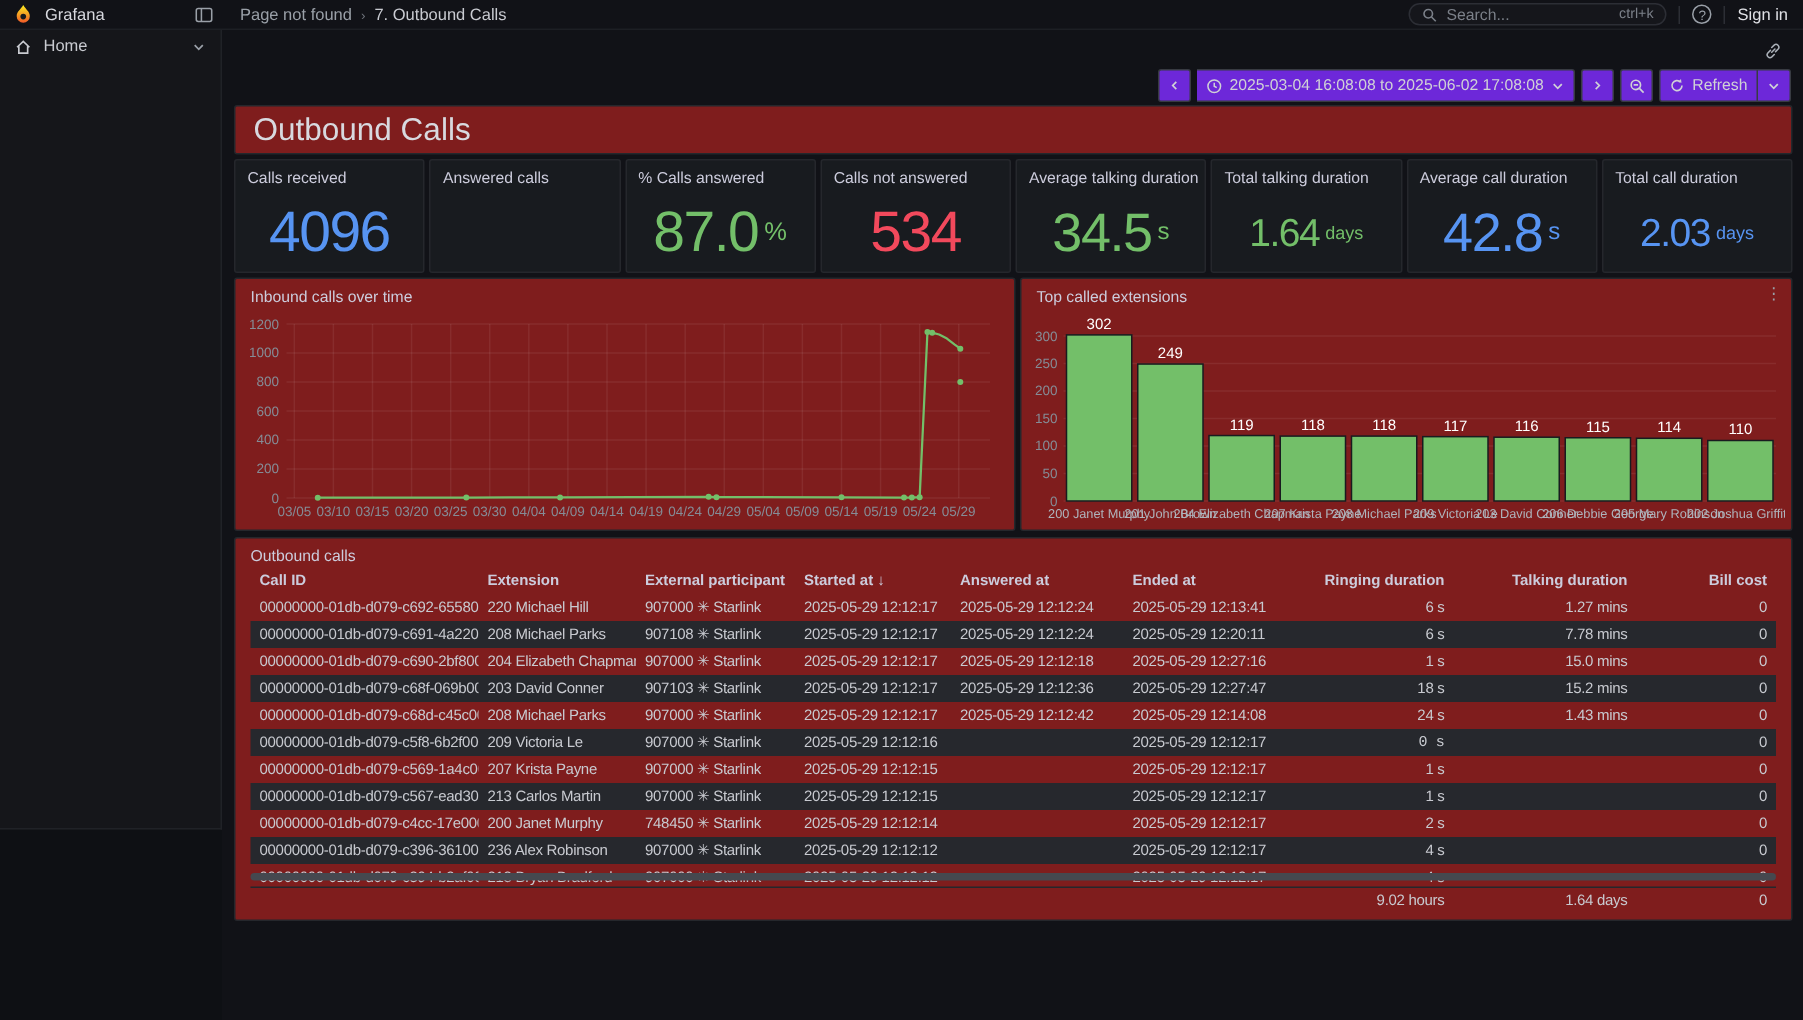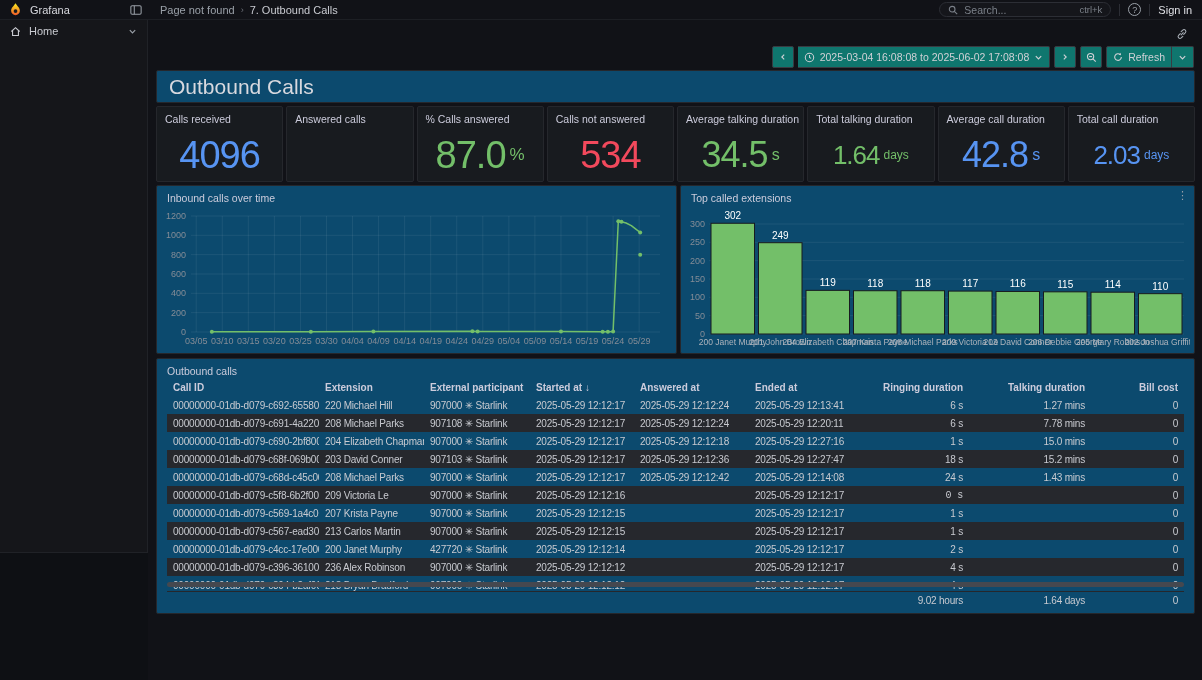--- a/index.html
+++ b/index.html
@@ -31,29 +31,29 @@
   .sidebar { position:absolute; left:0; top:20px; width:148px; height:533px; background:#15161a;
              border-right:1px solid #202227; border-bottom:1px solid #202227; }
   .side-item { display:flex; align-items:center; gap:8px; height:22px; padding:0 10px; font-size:11px;
                color:#c9cbd1; cursor:pointer; }
   .side-item .chev { margin-left:auto; color:#9aa0a8; }
 
   
   .dash { position:absolute; left:148px; top:20px; width:1054px; height:660px; background:#111217; }
   .actions-row { position:absolute; right:10px; top:6px; display:flex; }
   .controls { position:absolute; right:8px; top:26px; display:flex; align-items:center; gap:4px; }
-  .tbtn { display:flex; align-items:center; gap:5px; height:22px; background:#0f766e; border:1px solid #383b42;
+  .tbtn { display:flex; align-items:center; gap:5px; height:22px; background:#6d28d9; border:1px solid #383b42;
           border-radius:2px; color:#d0d1d6; font-size:10.5px; padding:0 6px; cursor:pointer; white-space:nowrap; }
   .tbtn.sq { width:22px; justify-content:center; padding:0; }
   .tgroup { display:flex; height:22px; }
   .tgroup .tbtn { border-radius:0; }
   .tgroup .tbtn:first-child { border-radius:2px 0 0 2px; }
   .tgroup .tbtn:last-child { border-radius:0 2px 2px 0; border-left:none; }
 
-  .panel { position:absolute; background:#0c4a6e; border:1px solid #25272c; border-radius:2px; }
+  .panel { position:absolute; background:#7f1d1d; border:1px solid #25272c; border-radius:2px; }
   .panel-title { font-size:10.5px; color:#ccccdc; padding:6px 10px 0 10px; white-space:nowrap; }
   .kebab { position:absolute; top:3px; right:6px; color:#9aa0a8; font-size:11px; cursor:pointer; }
 
   .big-title { font-size:21px; color:#d8d9df; padding:4px 0 0 12px; }
 
   
   .stats-row { position:absolute; left:8px; top:86px; width:1039px; height:76px; display:flex; gap:3px; }
   .stat-panel { flex:1; background:#181b1f; border:1px solid #25272c; border-radius:2px; position:relative; }
   .stat-label { font-size:10.5px; color:#ccccdc; padding:6px 0 0 8px; white-space:nowrap; overflow:hidden; }
   .stat-value { position:absolute; left:0; right:0; top:22px; bottom:0; display:flex; align-items:center;
@@ -452,21 +452,21 @@
             <div class="td" style="width: 104px; flex: 0 0 auto;">2025-05-29 12:12:15</div>
             <div class="td" style="width: 115px; flex: 0 0 auto;"></div>
             <div class="td" style="width: 115px; flex: 0 0 auto;">2025-05-29 12:12:17</div>
             <div class="td al-r" style="width: 105px; flex: 0 0 auto;">1 s</div>
             <div class="td al-r" style="width: 122px; flex: 0 0 auto;"></div>
             <div class="td al-r" style="flex: 1 1 0%;">0</div>
           </div>
           <div class="tr">
             <div class="td" style="width: 152px; flex: 0 0 auto;">00000000-01db-d079-c4cc-17e000001827</div>
             <div class="td" style="width: 105px; flex: 0 0 auto;">200 Janet Murphy</div>
-            <div class="td" style="width: 106px; flex: 0 0 auto;">427720 ✳ Starlink</div>
+            <div class="td" style="width: 106px; flex: 0 0 auto;">748450 ✳ Starlink</div>
             <div class="td" style="width: 104px; flex: 0 0 auto;">2025-05-29 12:12:14</div>
             <div class="td" style="width: 115px; flex: 0 0 auto;"></div>
             <div class="td" style="width: 115px; flex: 0 0 auto;">2025-05-29 12:12:17</div>
             <div class="td al-r" style="width: 105px; flex: 0 0 auto;">2 s</div>
             <div class="td al-r" style="width: 122px; flex: 0 0 auto;"></div>
             <div class="td al-r" style="flex: 1 1 0%;">0</div>
           </div>
           <div class="tr stripe">
             <div class="td" style="width: 152px; flex: 0 0 auto;">00000000-01db-d079-c396-361000001826</div>
             <div class="td" style="width: 105px; flex: 0 0 auto;">236 Alex Robinson</div>

